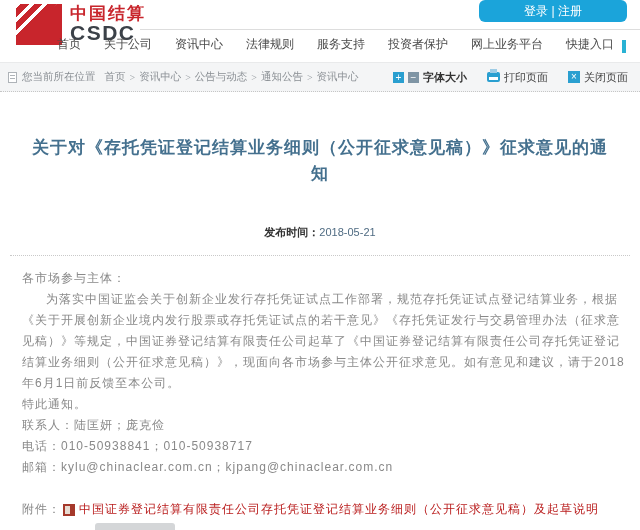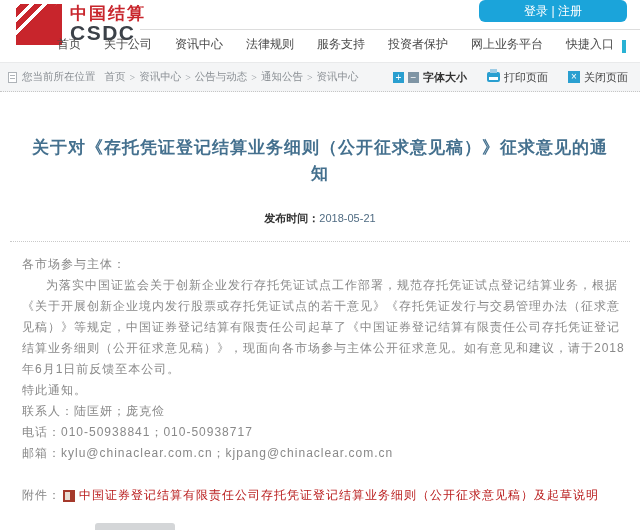--- a/index.html
+++ b/index.html
@@ -45,21 +45,21 @@
   .sq-minus { background:#7f95a5; }
   .icon-print { width:13px; height:10px; background:#2a9fd0; border-radius:2px; position:relative; flex:none; }
   .icon-print::before { content:""; position:absolute; top:-3px; left:3px; width:7px; height:4px; background:#9fcde6; }
   .icon-print::after { content:""; position:absolute; bottom:2px; left:2px; right:2px; height:3px; background:#fff; }
   .icon-close { background:#2a9fd0; width:12px; height:12px; line-height:12px; }
 
   
   .article { position:absolute; top:93px; left:0; width:640px; height:437px; background:#fff; }
   .article-title { margin-top:42px; text-align:center; font-size:17px; font-weight:bold; color:#44708e;
     letter-spacing:1px; line-height:26px; padding:0 30px; }
-  .publish-line { margin-top:24px; text-align:center; font-size:11px; height:16px; }
+  .publish-line { margin-top:38px; text-align:center; font-size:11px; height:16px; }
   .publish-label { color:#333; font-weight:bold; }
   .publish-date { color:#4f6b82; }
   .dotted-hr { margin:14px 10px 0 10px; border-top:1px dotted #c9c9c9; height:0; }
   .body-text { padding:12px 11px 0 22px; font-size:12px; color:#898989; letter-spacing:1px; line-height:21px; }
   .para-indent { text-indent:2em; }
   .attach-line { margin-top:21px; display:flex; align-items:center; gap:2px; }
   .attach-icon { width:12px; height:12px; background:#a5392b; position:relative; flex:none; margin-right:2px; }
   .attach-icon::after { content:""; position:absolute; left:2px; top:2px; width:5px; height:8px; background:#e8dcd2; }
   .attach-line a { color:#b91c1c; text-decoration:none; letter-spacing:1px; }
 

